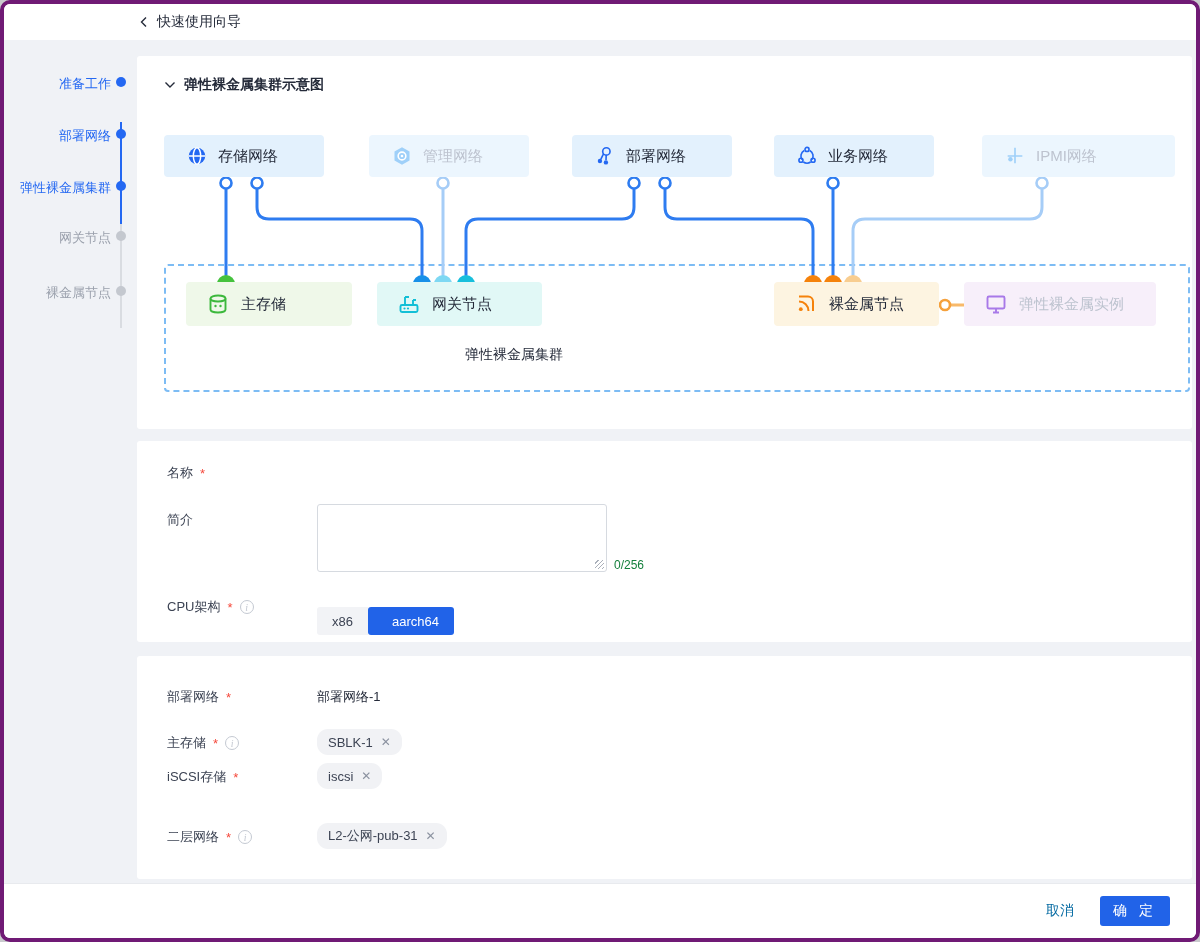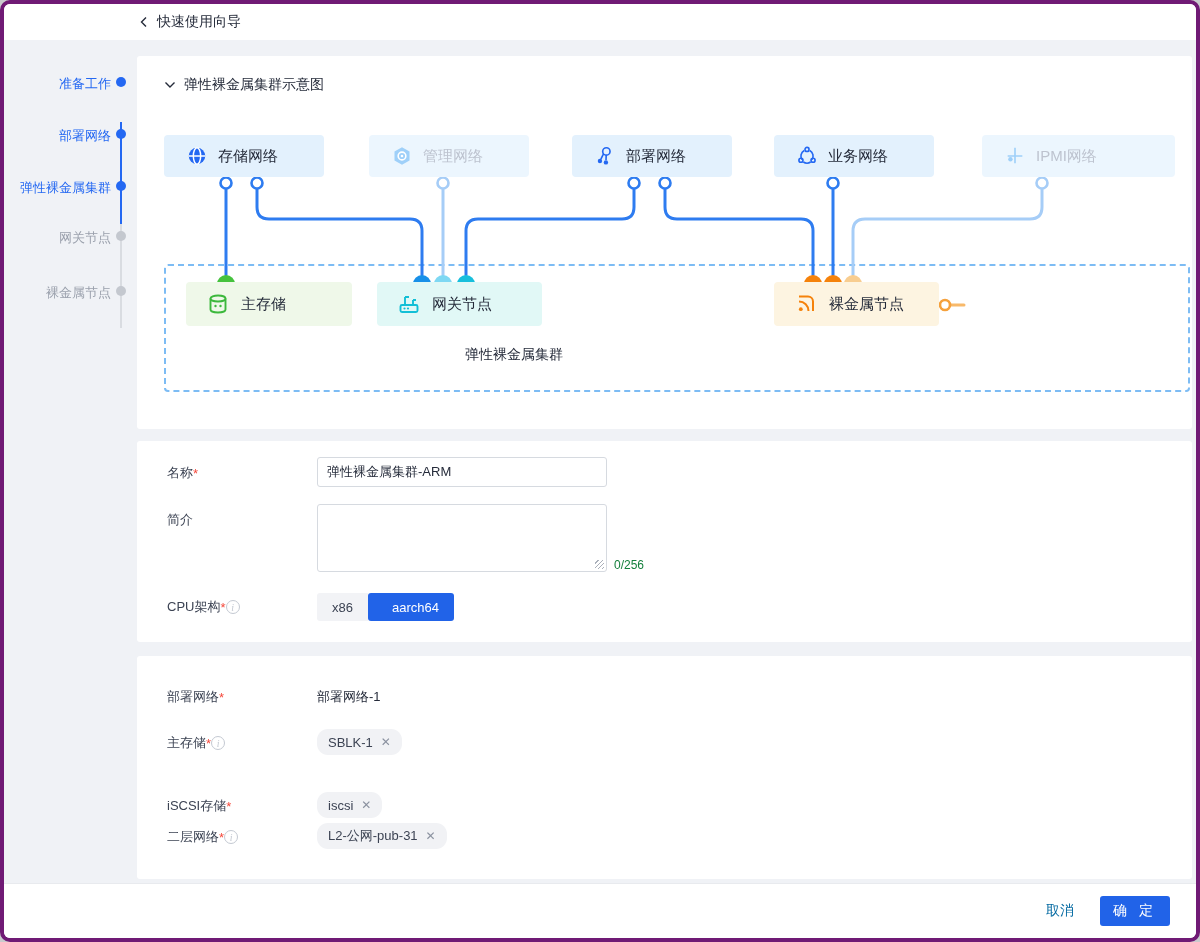--- a/index.html
+++ b/index.html
@@ -23,39 +23,39 @@
   .step-dot { position:absolute; left:112px; width:10px; height:10px; border-radius:50%; }
   .step-dot.on { background:#2468f2; }
   .step-dot.off { background:#c4c8cf; }
 
   
   .panel { position:absolute; left:133px; width:1055px; background:#fff; border-radius:3px; }
   .panel.diagram { top:52px; height:373px; }
   .panel.form1 { top:437px; height:201px; }
   .panel.form2 { top:652px; height:223px; }
 
-  .sec-head { position:absolute; left:27px; top:20px; display:flex; align-items:center; gap:8px; cursor:pointer; }
+  .sec-head { position:absolute; left:27px; top:20px; display:flex; align-items:center; gap:8px; cursor:pointer;font-weight:bold; }
   .sec-head .sec-ttl { font-size:14px; color:#252b3a; }
 
   
   .dg-svg { position:absolute; left:0; top:0; z-index:1; }
   .dashed-box { position:absolute; left:27px; top:208px; width:1026px; height:128px;
                 border:2px dashed #7dbcf4; border-radius:4px; z-index:0; }
   .cluster-label { position:absolute; left:27px; top:290px; width:700px; text-align:center;
                    font-size:14px; color:#252b3a; z-index:2; }
   .nbox { position:absolute; top:79px; height:42px; border-radius:4px; display:flex; align-items:center;
           padding-left:22px; gap:10px; font-size:15px; z-index:2; }
   .nbox.act { background:#e3f1fd; color:#252b3a; }
   .nbox.dis { background:#ecf6fe; color:#bdc3cf; }
   .dnode { position:absolute; top:226px; height:44px; border-radius:4px; display:flex; align-items:center;
            padding-left:20px; gap:11px; font-size:15px; color:#252b3a; z-index:2; }
 
   
   .frow { position:absolute; left:30px; display:flex; align-items:flex-start; }
-  .flabel { width:150px; font-size:13px; color:#3c4353; display:flex; align-items:center; gap:0; padding-top:7px; }
+  .flabel { width:150px; font-size:13px; color:#3c4353; display:flex; align-items:center; gap:7px; padding-top:7px; }
   .req { color:#f5483b; }
   .txt-input { width:290px; height:30px; border:1px solid #d6dae0; border-radius:3px; padding:0 9px;
                font-size:13px; color:#252b3a; font-family:inherit; background:#fff; }
   .txt-area { position:relative; width:290px; height:68px; border:1px solid #d6dae0; border-radius:3px; background:#fff; }
   .resize-grip { position:absolute; right:2px; bottom:2px; width:9px; height:9px;
     background:repeating-linear-gradient(135deg,transparent,transparent 2px,#aab0ba 2px,#aab0ba 3px); cursor:nwse-resize; }
   .counter { font-size:12px; color:#15803d; align-self:flex-end; margin-left:7px; }
   .seg { display:flex; }
   .seg-btn { height:28px; padding:0 15px; font-size:13px; display:flex; align-items:center; cursor:pointer; }
   .seg-btn.plain { background:#f2f3f6; color:#3c4353; border-radius:3px 0 0 3px; }
@@ -210,46 +210,52 @@
       <span>网关节点</span>
     </div>
     <div class="dnode" style="left:637px;width:165px;background:#fdf4e1">
       <svg width="24" height="24" viewBox="0 0 24 24">
         <path d="M5 4.5 H14 A 5 5 0 0 1 19 9.5 V19" fill="none" stroke="#f5820b" stroke-width="2"></path>
         <path d="M5 9.5 A 9.5 9.5 0 0 1 14.5 19" fill="none" stroke="#f5820b" stroke-width="2"></path>
         <circle cx="6.8" cy="17.2" r="1.9" fill="#f5820b"></circle>
       </svg>
       <span>裸金属节点</span>
     </div>
+    <div class="dnode" style="left:827px;width:192px;background:#f7effa;color:#bdc3cf">
+      <svg width="24" height="24" viewBox="0 0 24 24">
+        <rect x="3.5" y="4.5" width="17" height="12" rx="1.5" fill="none" stroke="#a879e8" stroke-width="1.9"></rect>
+        <path d="M9 20.5 H15 M12 16.5 V20.5" stroke="#a879e8" stroke-width="1.9"></path>
+      </svg>
+      <span>弹性裸金属实例</span>
+    </div>
   </div>
 
   <div class="panel form1">
     <div class="frow" style="top:16px">
       <div class="flabel">
         <span>名称</span>
           <span class="req">*</span>
       </div>
-      <input class="txt-input" value="弹性裸金属集群-ARM" style="">
     </div>
     <div class="frow" style="top:63px">
       <div class="flabel">
         <span>简介</span>
       </div>
       <div class="txt-area">
         <span class="resize-grip"></span>
       </div>
       <span class="counter">0/256</span>
     </div>
     <div class="frow" style="top:150px">
       <div class="flabel">
         <span>CPU架构</span>
           <span class="req">*</span>
         <span class="info">i</span>
       </div>
-      <div class="seg" style="margin-top:2px">
+      <div class="seg" style="margin-top:16px">
         <div class="seg-btn plain">x86</div>
         <div class="seg-btn sel">aarch64</div>
       </div>
     </div>
   </div>
 
   <div class="panel form2">
     <div class="frow" style="top:25px">
       <div class="flabel">
         <span>部署网络</span>
@@ -261,21 +267,21 @@
       <div class="flabel">
         <span>主存储</span>
           <span class="req">*</span>
         <span class="info">i</span>
       </div>
       <div class="tag">
         <span>SBLK-1</span>
           <span class="x">✕</span>
       </div>
     </div>
-    <div class="frow" style="top:134px">
+    <div class="frow" style="top:105px">
       <div class="flabel">
         <span>iSCSI存储</span>
           <span class="req">*</span>
       </div>
       <div class="tag">
         <span>iscsi</span>
           <span class="x">✕</span>
       </div>
     </div>
     <div class="frow" style="top:165px">

